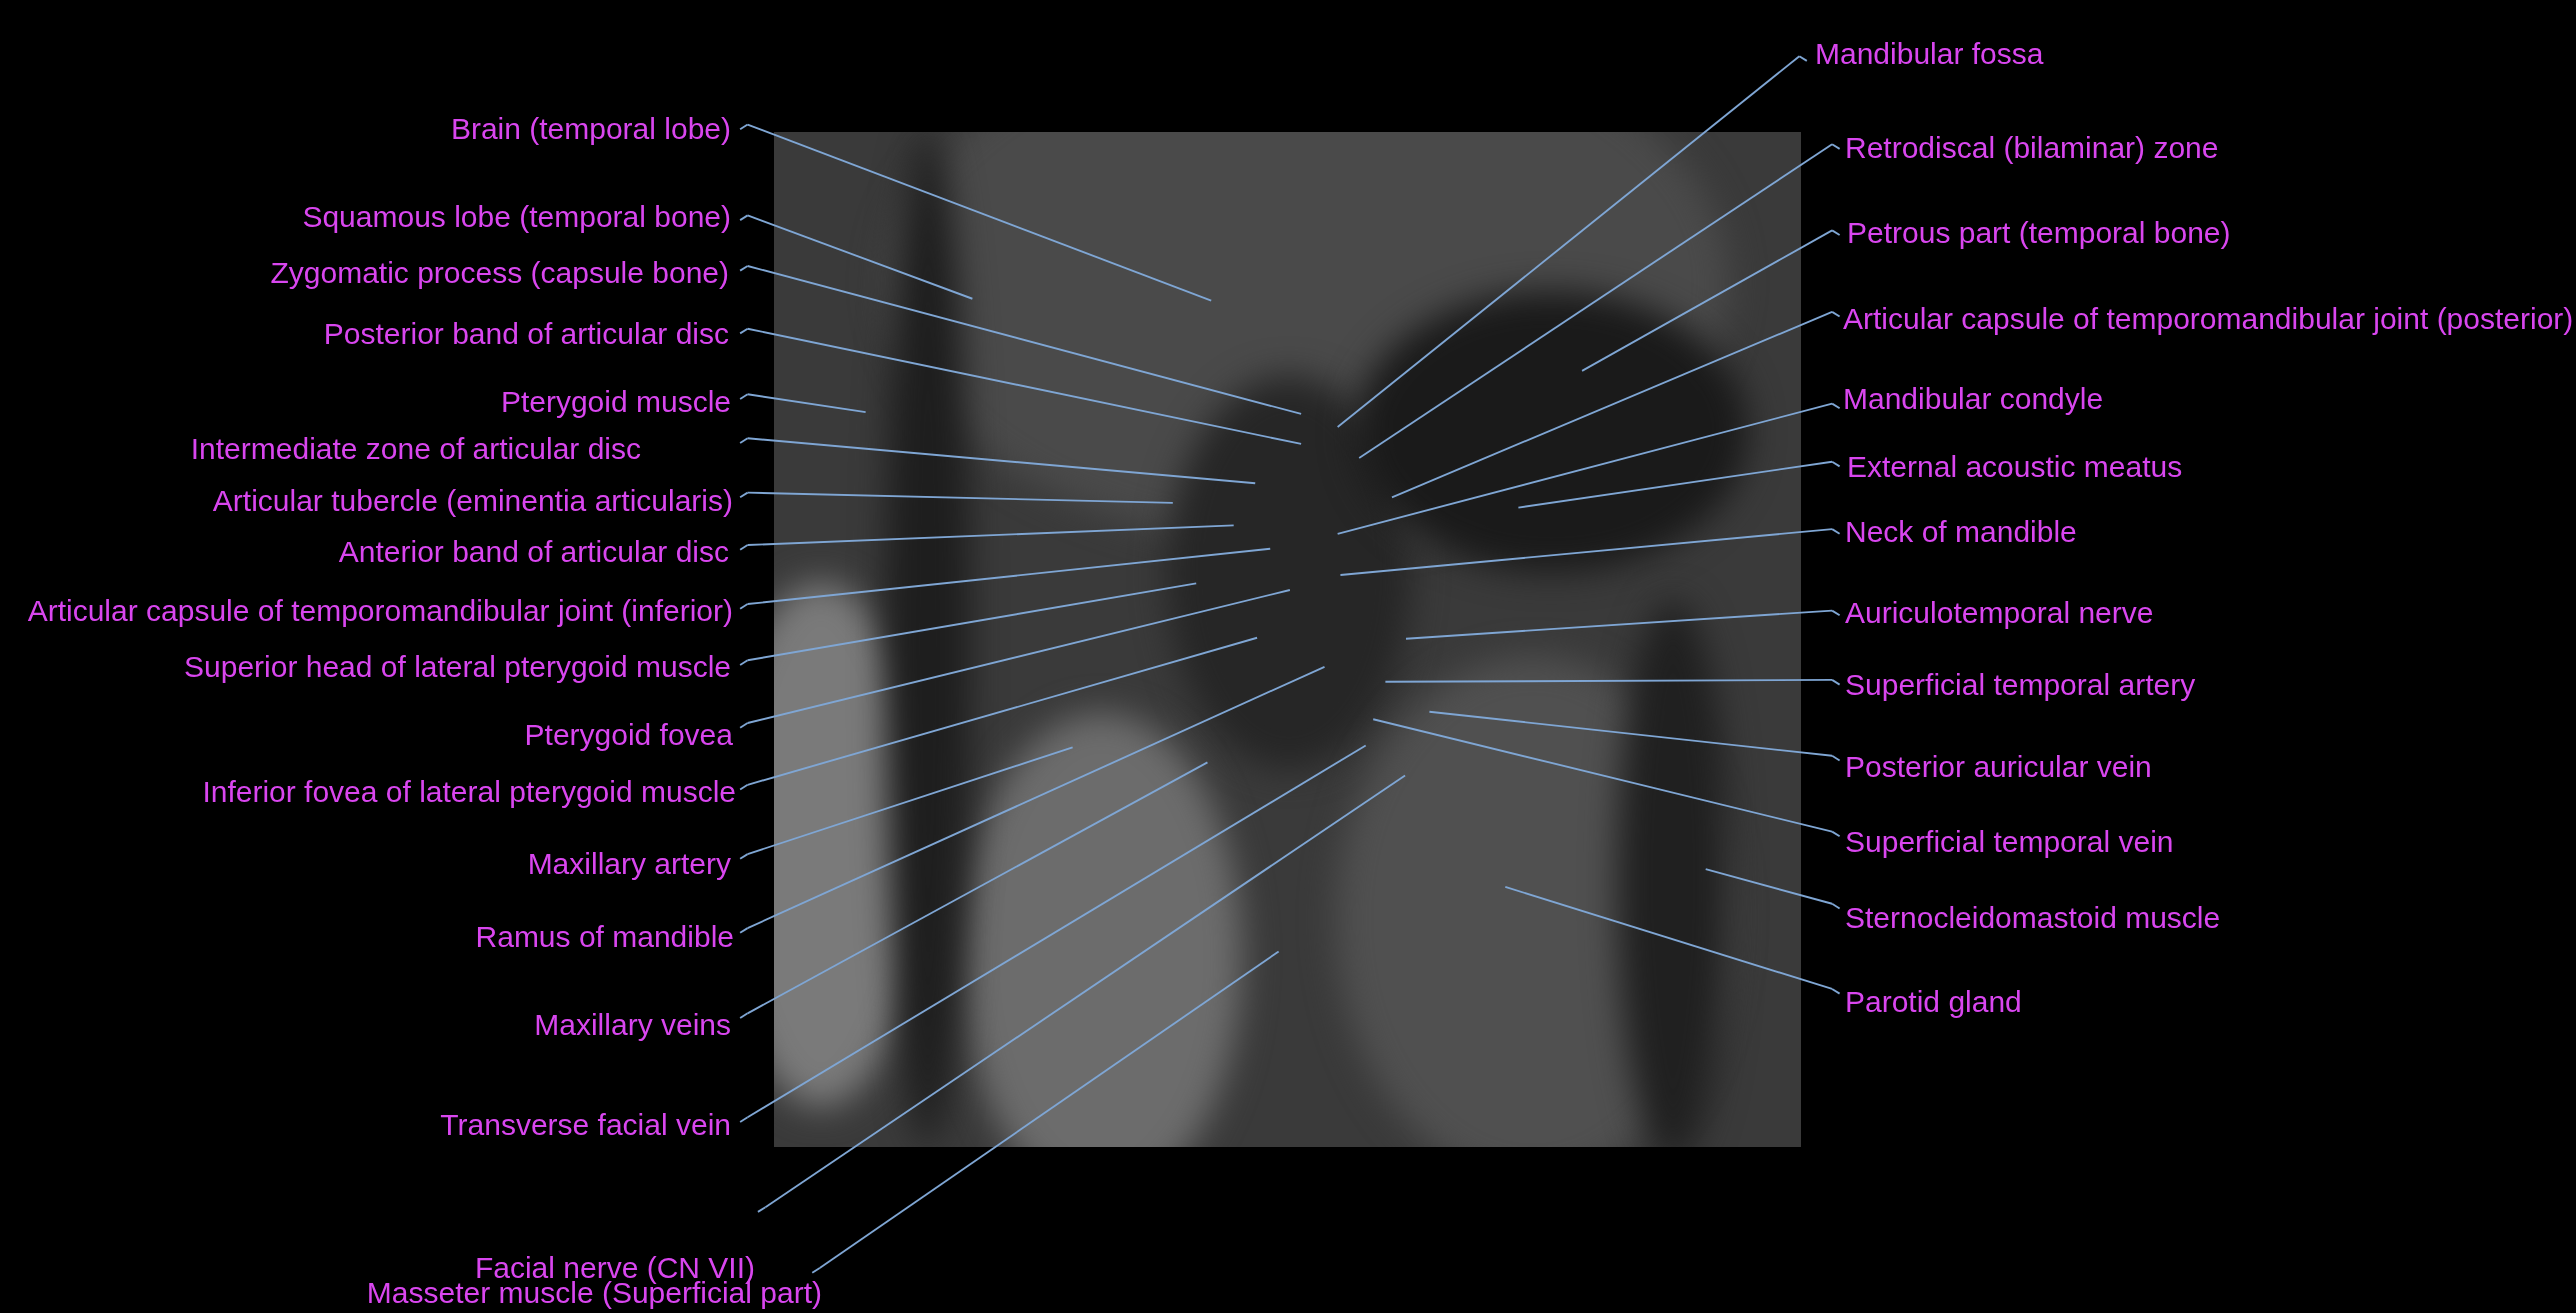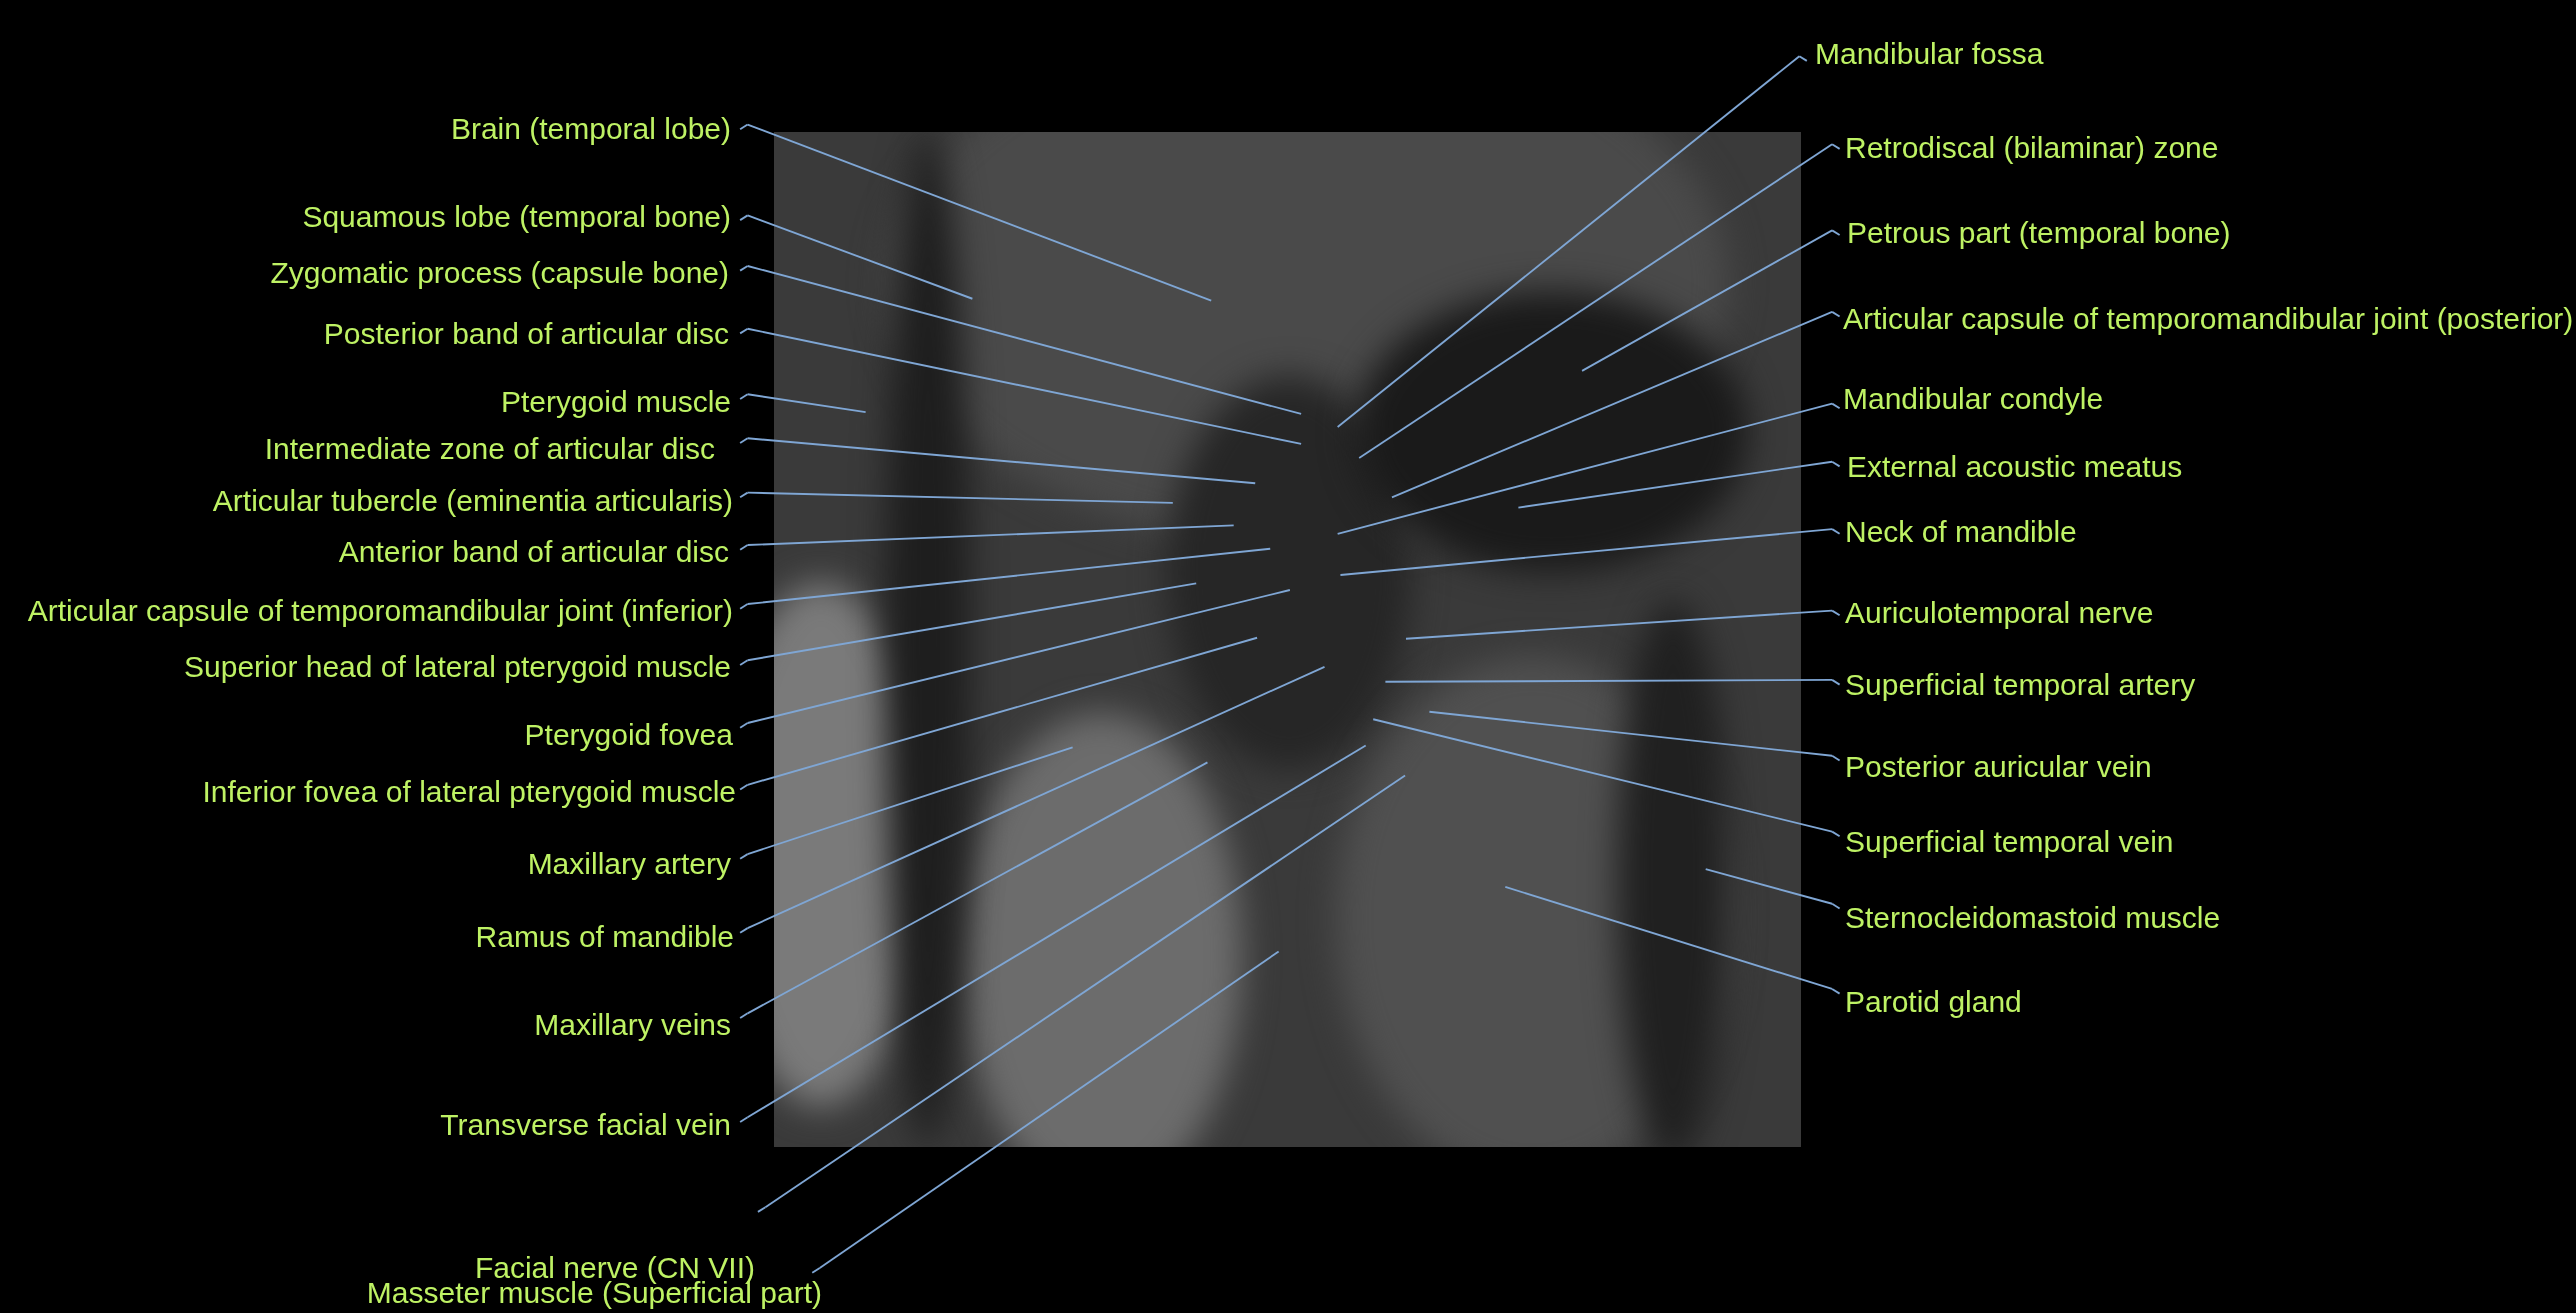--- a/index.html
+++ b/index.html
@@ -2,21 +2,21 @@
 <html style="font-size:15px"><head>
 <meta charset="utf-8">
 <style>
   html, body { margin:0; padding:0; background:#000; }
   body { width:2576px; height:1313px; position:relative; overflow:hidden;
          font-family:"Liberation Sans", sans-serif; }
   #mri { position:absolute; left:774px; top:132px; width:1027px; height:1015px; overflow:hidden;
          background:#3a3a3a; }
   #mri .blob { position:absolute; border-radius:50%; filter:blur(17px); }
   #overlay { position:absolute; left:0; top:0; width:2576px; height:1313px; }
-  .label { position:absolute; color:#bef264; font-size:30px; line-height:34px; white-space:nowrap; }
+  .label { position:absolute; color:#d946ef; font-size:30px; line-height:34px; white-space:nowrap; }
   .label.left { text-align:right; }
   .label.right { text-align:left; }
 </style>
 </head>
 <body>
 
 <div id="mri">
 
   <div class="blob" style="left:112px;top:-112px;width:843px;height:525px;background:#4a4a4a;"></div>
   <div class="blob" style="left:393px;top:244px;width:244px;height:393px;background:#262626;"></div>
@@ -91,21 +91,21 @@
     <polyline points="1956,965 1964,970" stroke="#7fa6d4" stroke-width="2" fill="none"></polyline>
     <line x1="1956" y1="1056" x2="1607" y2="947" stroke="#7fa6d4" stroke-width="2"></line>
     <polyline points="1956,1056 1964,1061" stroke="#7fa6d4" stroke-width="2" fill="none"></polyline>
   </svg>
 <div id="labels">
     <div class="label left" style="right: 1845px; top: 112px;">Brain (temporal lobe)</div>
     <div class="label left" style="right: 1845px; top: 200px;">Squamous lobe (temporal bone)</div>
     <div class="label left" style="right: 1847px; top: 256px;">Zygomatic process (capsule bone)</div>
     <div class="label left" style="right: 1847px; top: 317px;">Posterior band of articular disc</div>
     <div class="label left" style="right: 1845px; top: 385px;">Pterygoid muscle</div>
-    <div class="label left" style="right: 1861px; top: 432px;">Intermediate zone of articular disc</div>
+    <div class="label left" style="right: 1935px; top: 432px;">Intermediate zone of articular disc</div>
     <div class="label left" style="right: 1843px; top: 484px;">Articular tubercle (eminentia articularis)</div>
     <div class="label left" style="right: 1847px; top: 535px;">Anterior band of articular disc</div>
     <div class="label left" style="right: 1843px; top: 594px;">Articular capsule of temporomandibular joint (inferior)</div>
     <div class="label left" style="right: 1845px; top: 650px;">Superior head of lateral pterygoid muscle</div>
     <div class="label left" style="right: 1843px; top: 718px;">Pterygoid fovea</div>
     <div class="label left" style="right: 1840px; top: 775px;">Inferior fovea of lateral pterygoid muscle</div>
     <div class="label left" style="right: 1845px; top: 847px;">Maxillary artery</div>
     <div class="label left" style="right: 1842px; top: 920px;">Ramus of mandible</div>
     <div class="label left" style="right: 1845px; top: 1008px;">Maxillary veins</div>
     <div class="label left" style="right: 1845px; top: 1108px;">Transverse facial vein</div>

